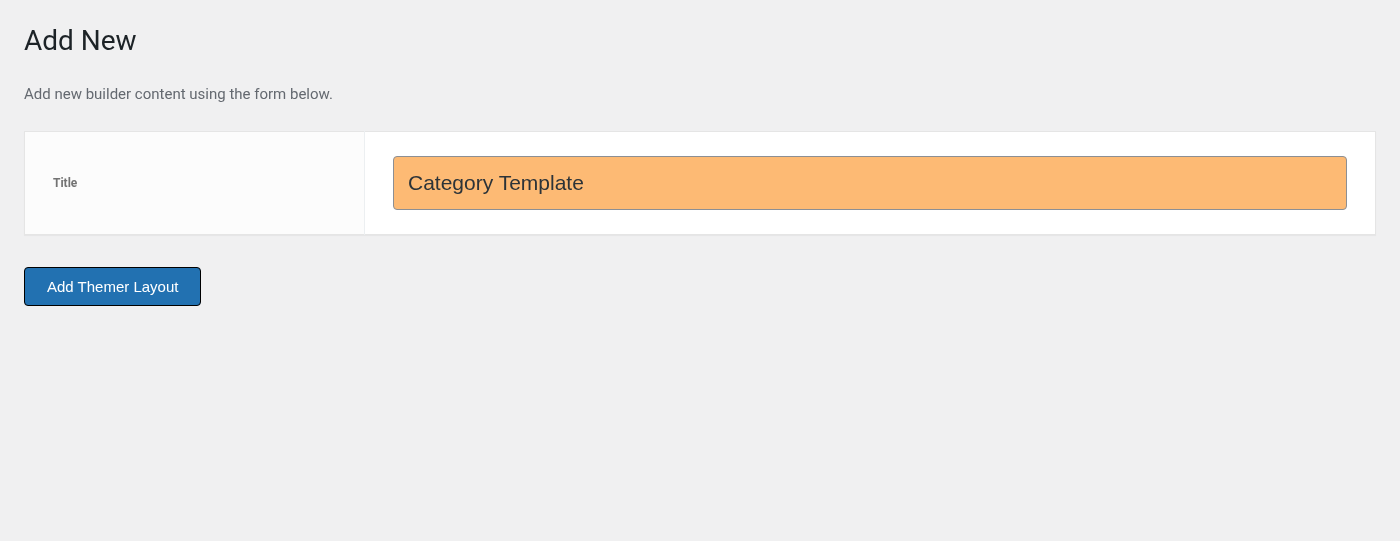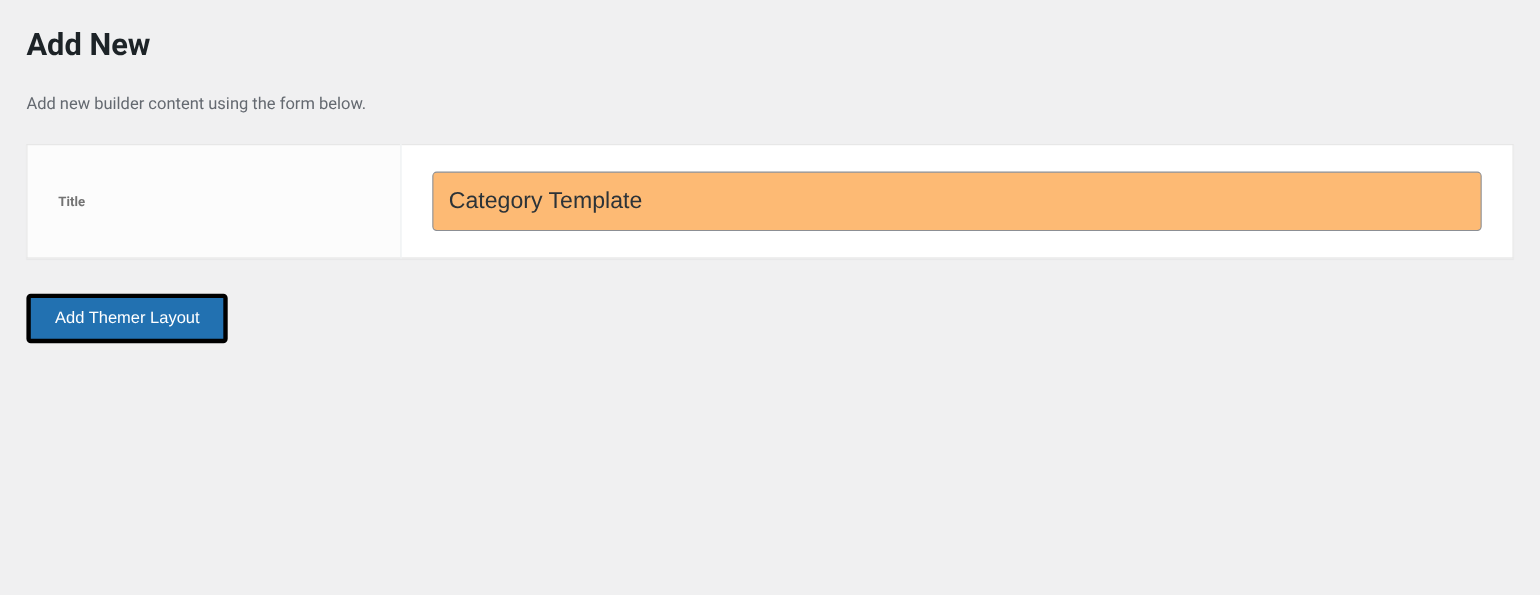--- a/index.html
+++ b/index.html
@@ -8,21 +8,21 @@
       padding: 0;
     }
     body {
       font-family: -apple-system, BlinkMacSystemFont, "Segoe UI", Roboto, Oxygen-Sans, Ubuntu, Cantarell, "Helvetica Neue", sans-serif;
       background: #f0f0f1;
       padding: 24px;
       color: #1d2327;
     }
     .page-title {
       font-size: 28px;
-      font-weight: 700;
+      font-weight: 400;
       color: #1d2327;
       margin-bottom: 28px;
     }
     .page-description {
       font-size: 15px;
       color: #646970;
       margin-bottom: 28px;
     }
     .form-table {
       width: 100%;
@@ -89,21 +89,21 @@
       transform: translateY(-50%);
       pointer-events: none;
       color: #2c3338;
     }
     .submit-row {
       margin-top: 32px;
     }
     .primary-button {
       background: #2271b1;
       color: #fff;
-      border: 4px solid #000000;
+      border: 1px solid #000000;
       border-radius: 4px;
       padding: 10px 22px;
       font-size: 15px;
       cursor: pointer;
       font-weight: 400;
     }
   </style>
 </head>
 <body>
 

